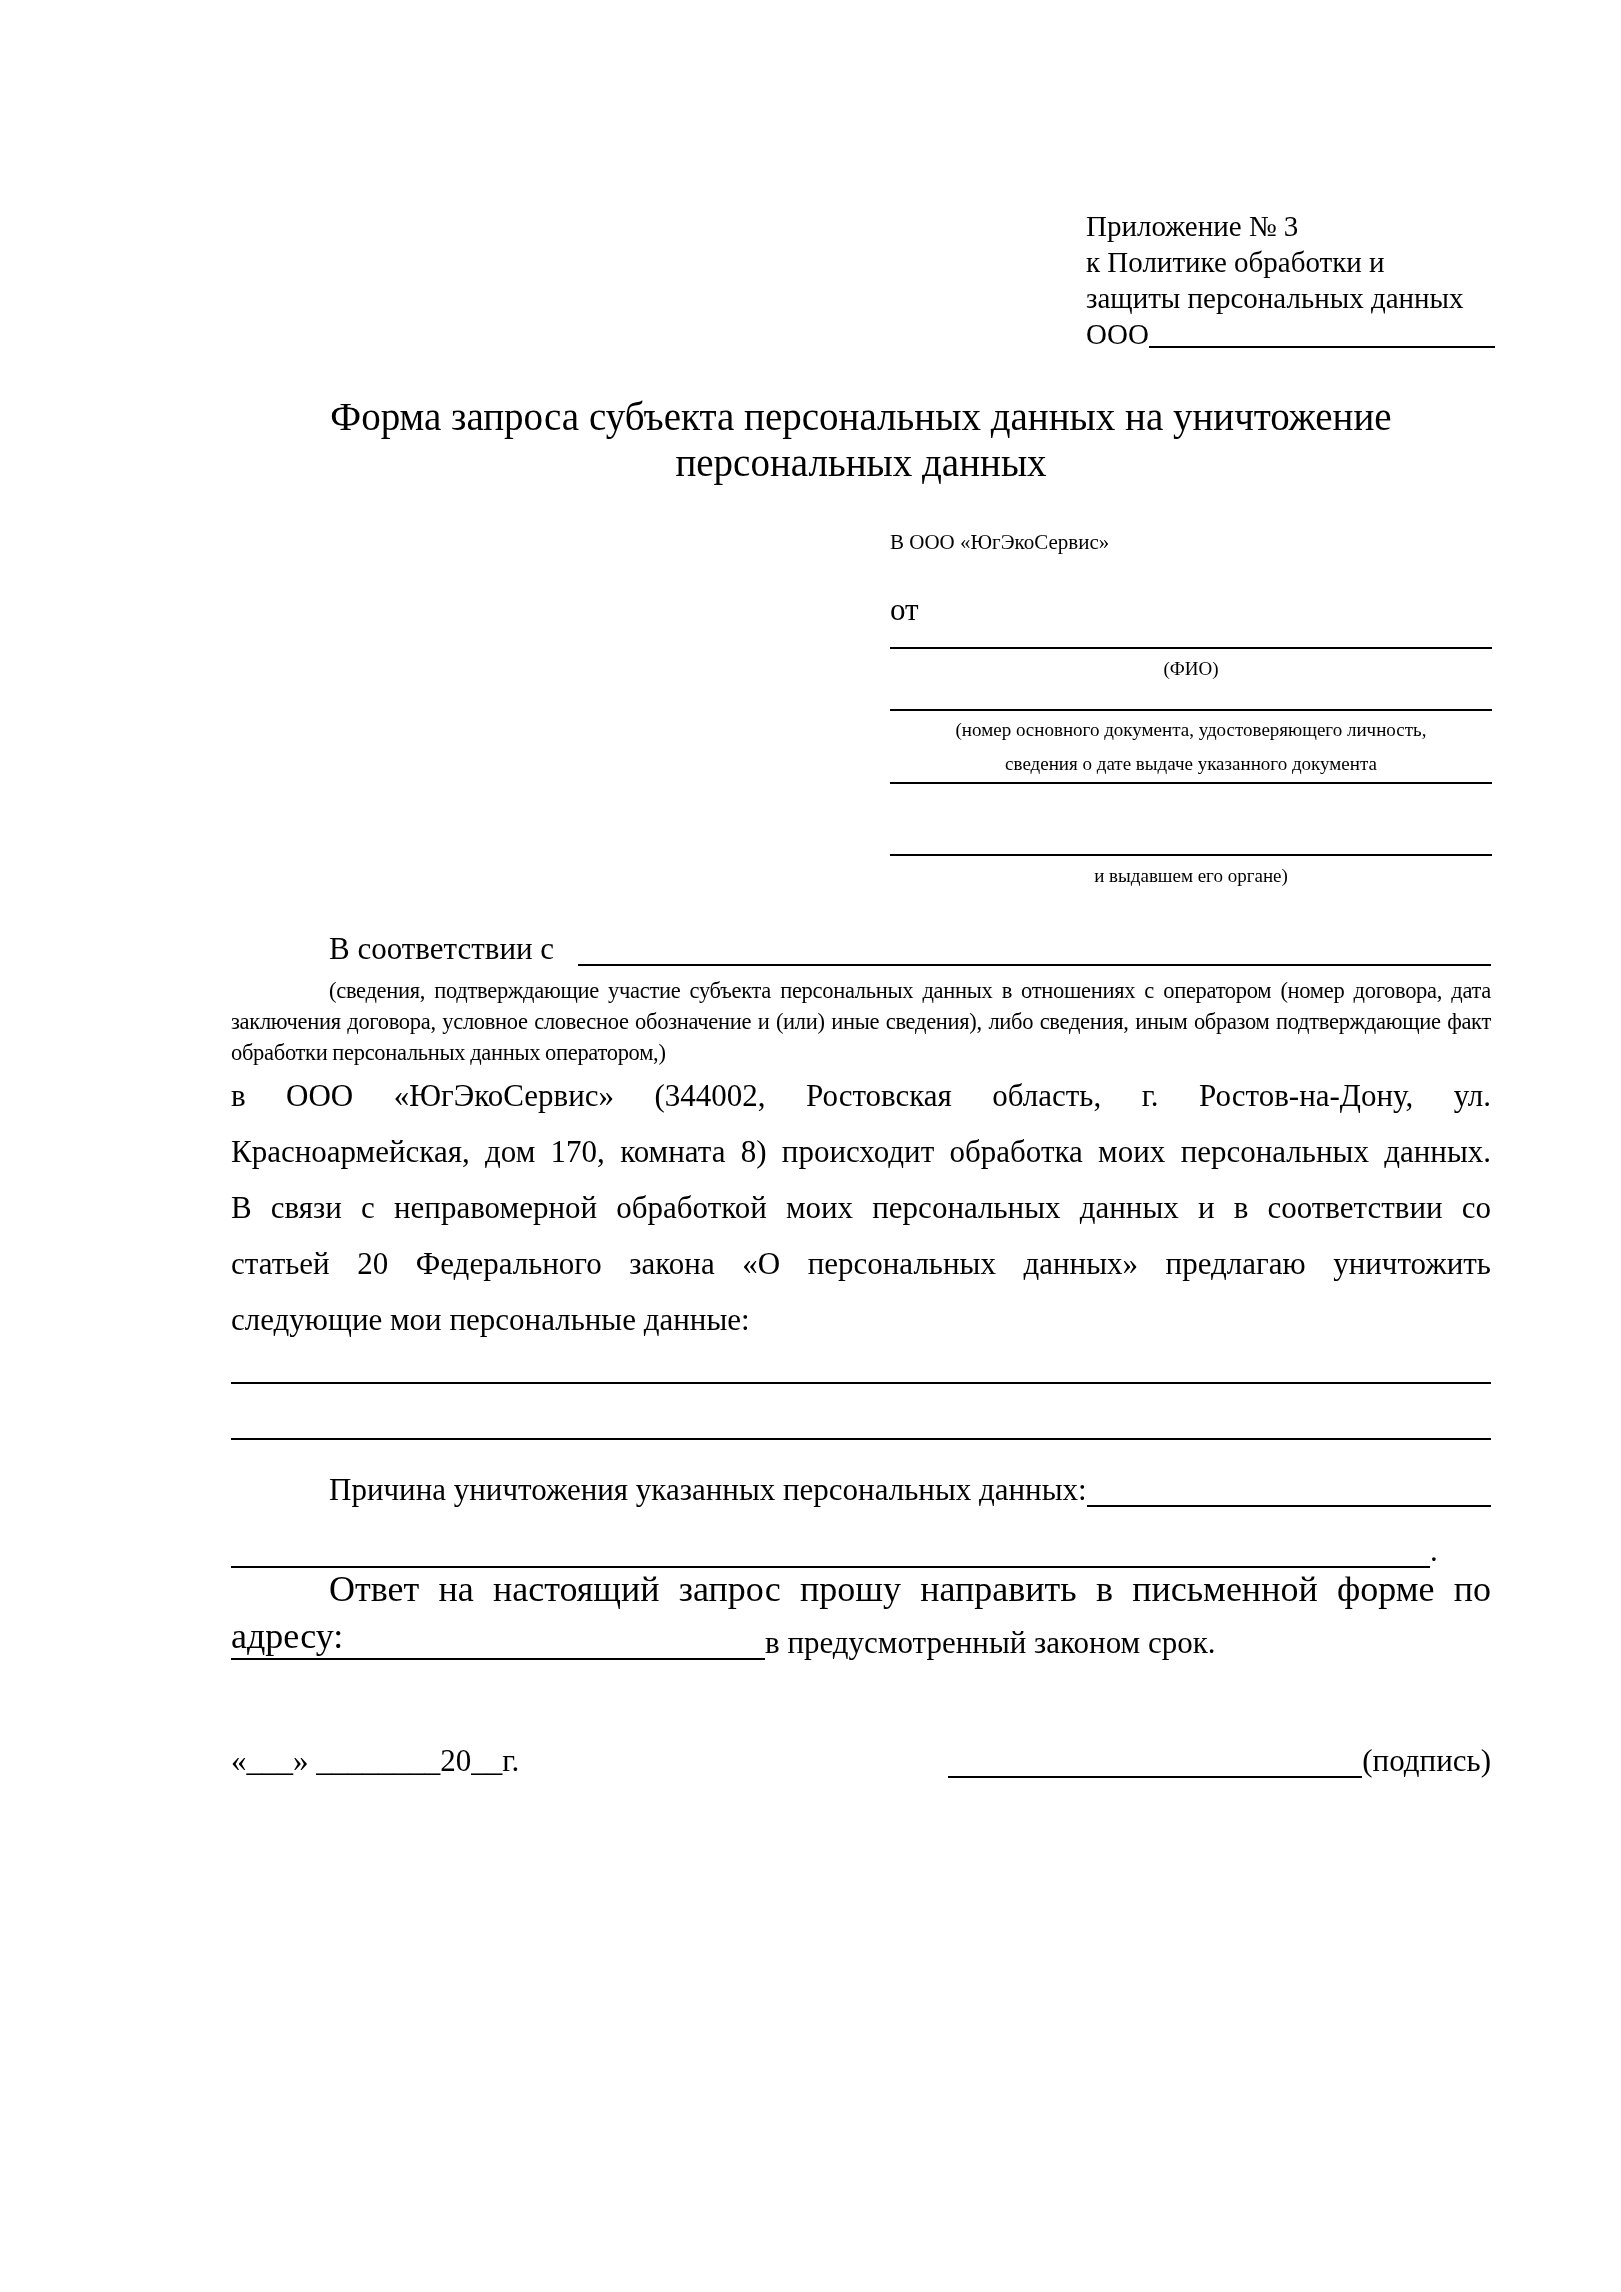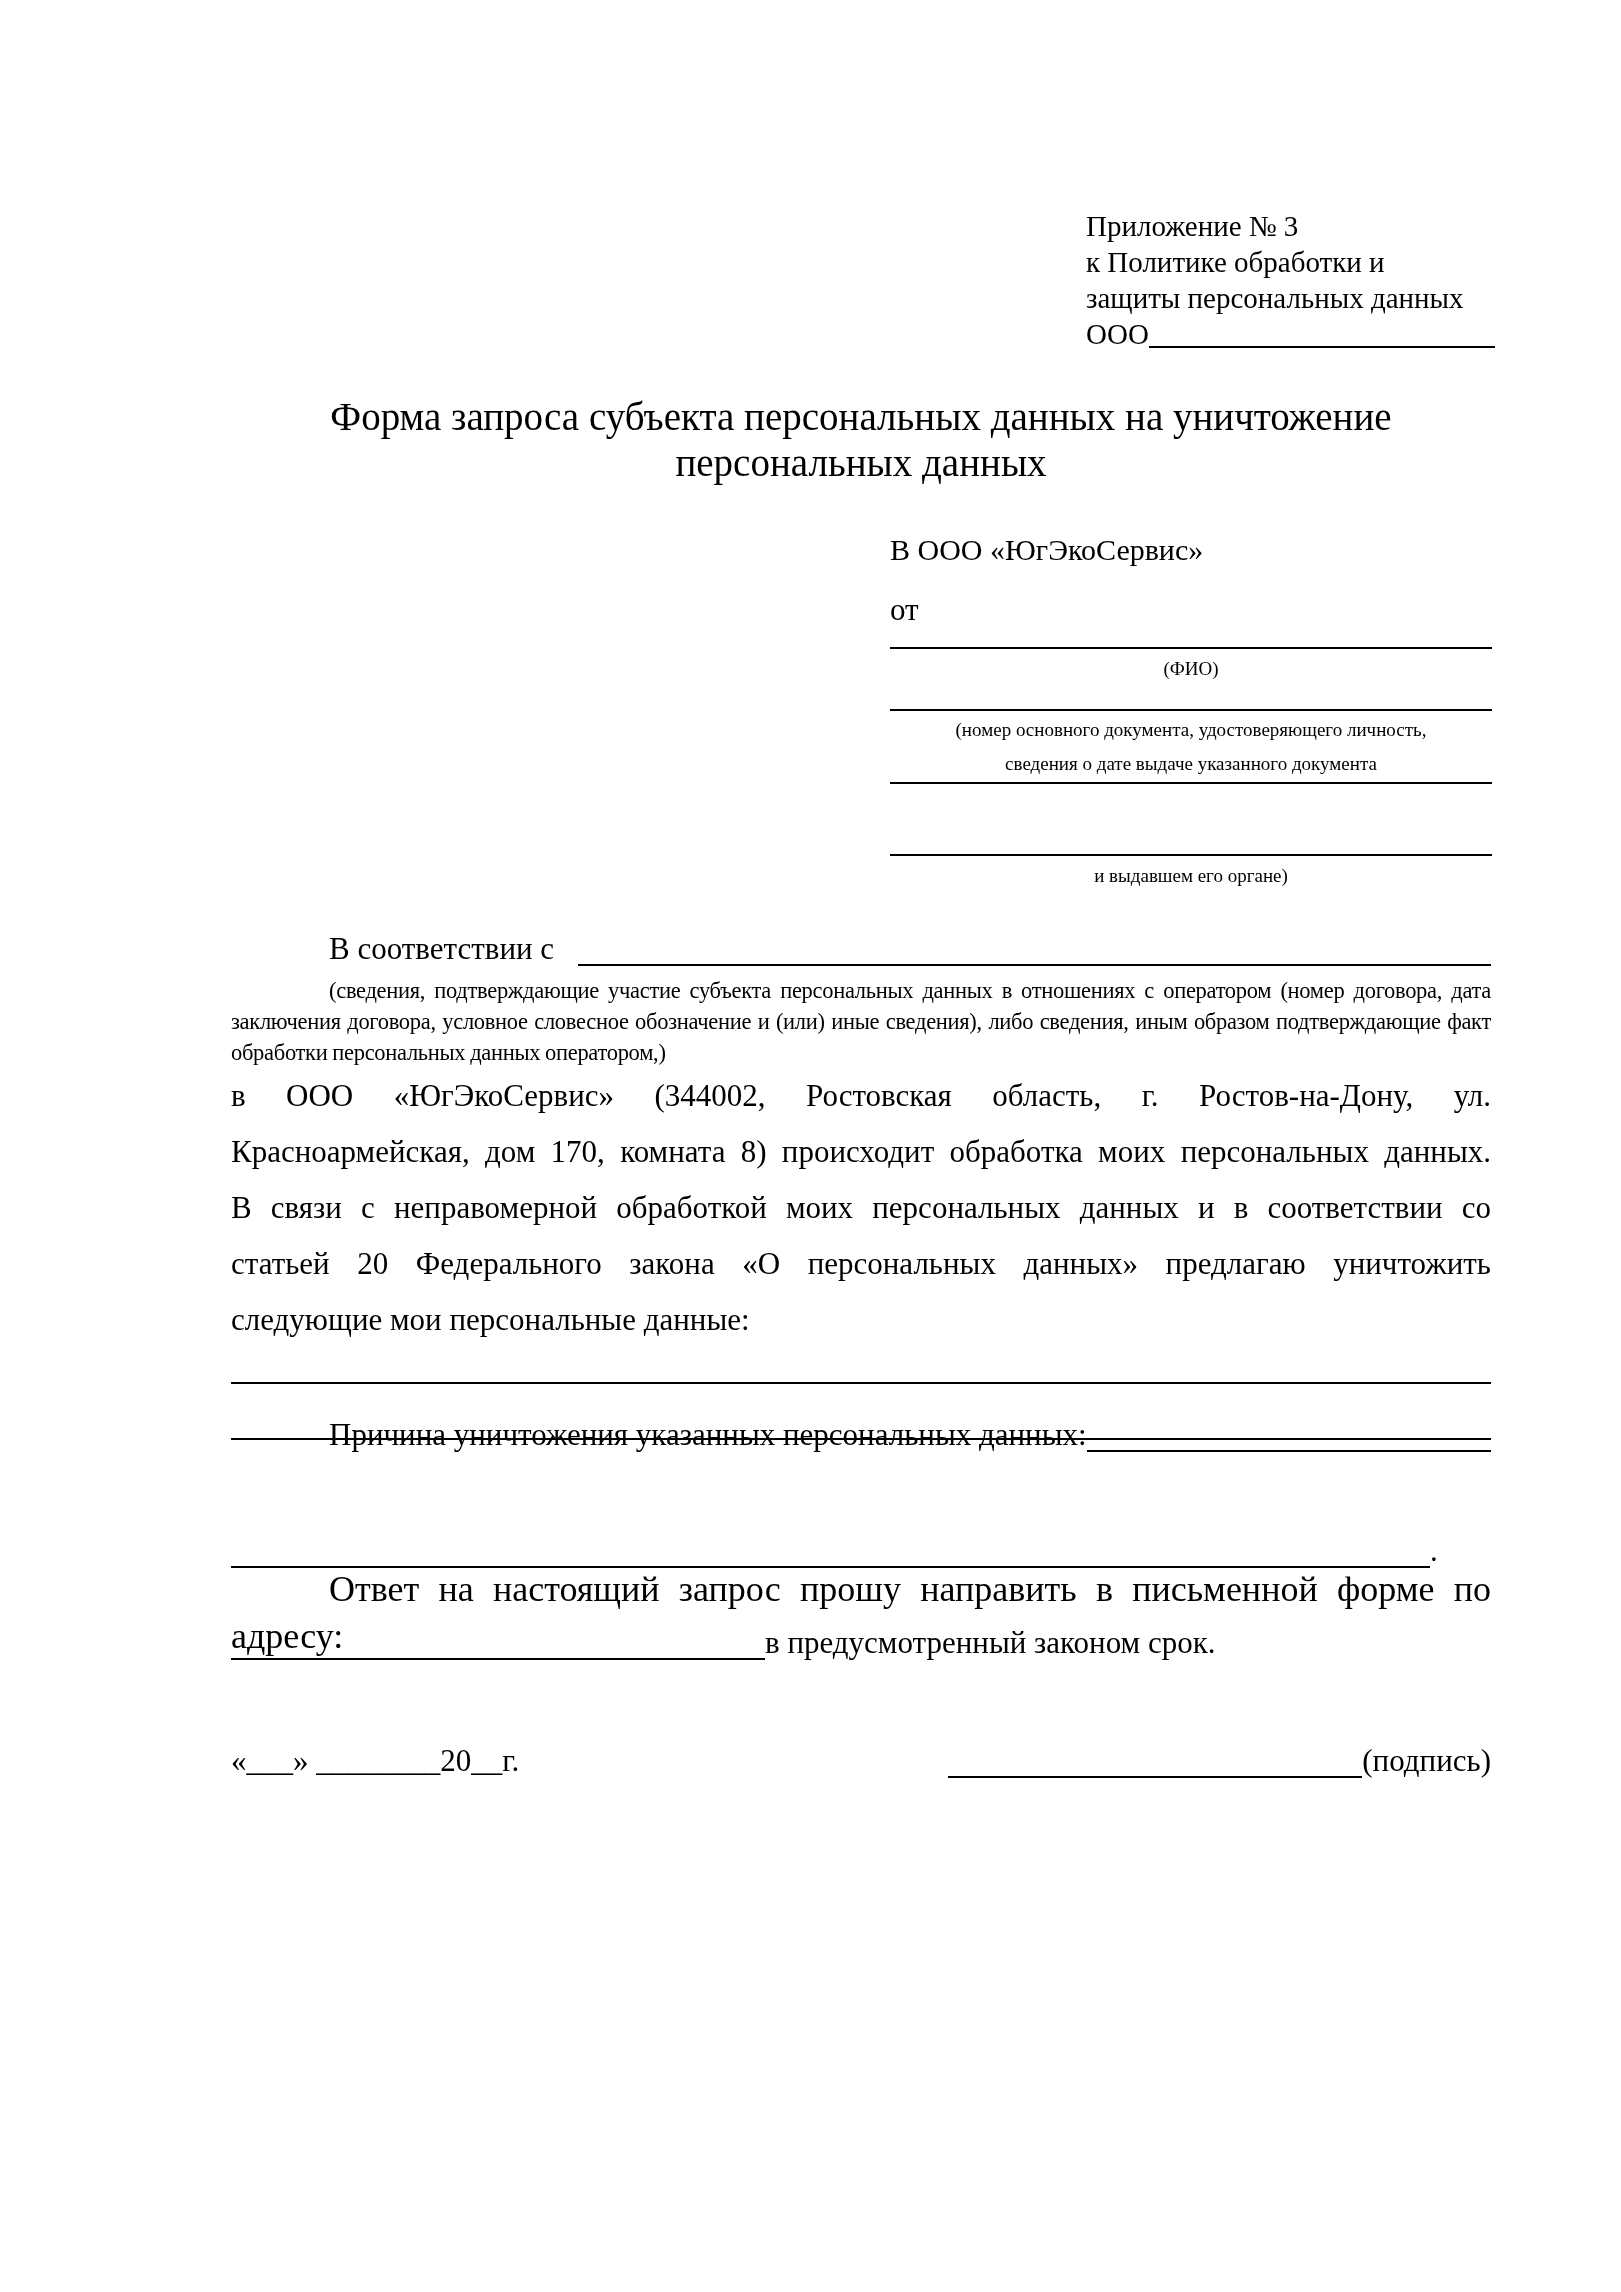--- a/index.html
+++ b/index.html
@@ -13,42 +13,42 @@
   }
   .abs{position:absolute;}
   
   .hdr{left:1086px;top:208px;width:409px;font-size:29px;line-height:36px;}
   .hdr .ooo-row{display:flex;}
   .hdr .ooo-row .blank{flex:1 1 auto;margin-bottom:3.9px;}
   
   .title{left:231px;top:394px;width:1260px;text-align:center;
          font-size:39px;line-height:46px;font-weight:normal;}
   
-  .to-line{left:890px;top:521px;font-size:30px;line-height:43px;margin-top:7px;}
+  .to-line{left:890px;top:521px;font-size:21px;line-height:43px;}
   .from-line{left:890px;top:588px;font-size:31px;line-height:43px;}
   .fld-line{left:890px;width:602px;height:0;border-top:2.9px solid #000;}
   .fld-cap{left:890px;width:602px;text-align:center;font-size:19px;
            line-height:27.4px;white-space:nowrap;}
   
   .row{display:flex;font-size:31px;line-height:47px;}
   .row .txt{white-space:nowrap;}
   .row .blank{flex:1 1 auto;margin-bottom:5.9px;}
   .blank{border-bottom:2.9px solid #000;}
   .indent{margin-left:98px;}
   .w1286{left:231px;width:1260px;}
   
   .j{text-align:justify;text-align-last:justify;}
   .accord{top:925px;gap:24px;}
   .fineprint{top:975px;font-size:22.5px;line-height:31px;
              letter-spacing:-0.3px;word-spacing:-0.5px;}
   .fineprint .fp-first{text-indent:98px;}
   .bodytxt{top:1068px;font-size:31px;line-height:56px;}
   .hr1{top:1382px;height:0;border-top:2.9px solid #000;}
   .hr2{top:1438px;height:0;border-top:2.9px solid #000;}
-  .reason{top:1411px;}
+  .reason{top:1466px;}
   .reason-cont{top:1527px;}
   .reason-cont .blank{flex:0 0 auto;width:1199px;}
   .answer1{top:1566px;font-size:36px;line-height:47px;text-indent:98px;}
   .answer2{top:1619px;}
   .answer2 .blank{flex:0 0 auto;width:534px;}
   .footer{top:1737px;justify-content:space-between;align-items:flex-start;}
   .sig-group{display:flex;}
   .sig-group .blank{flex:0 0 auto;width:414px;margin-bottom:5.9px;}
 </style>
 </head>

